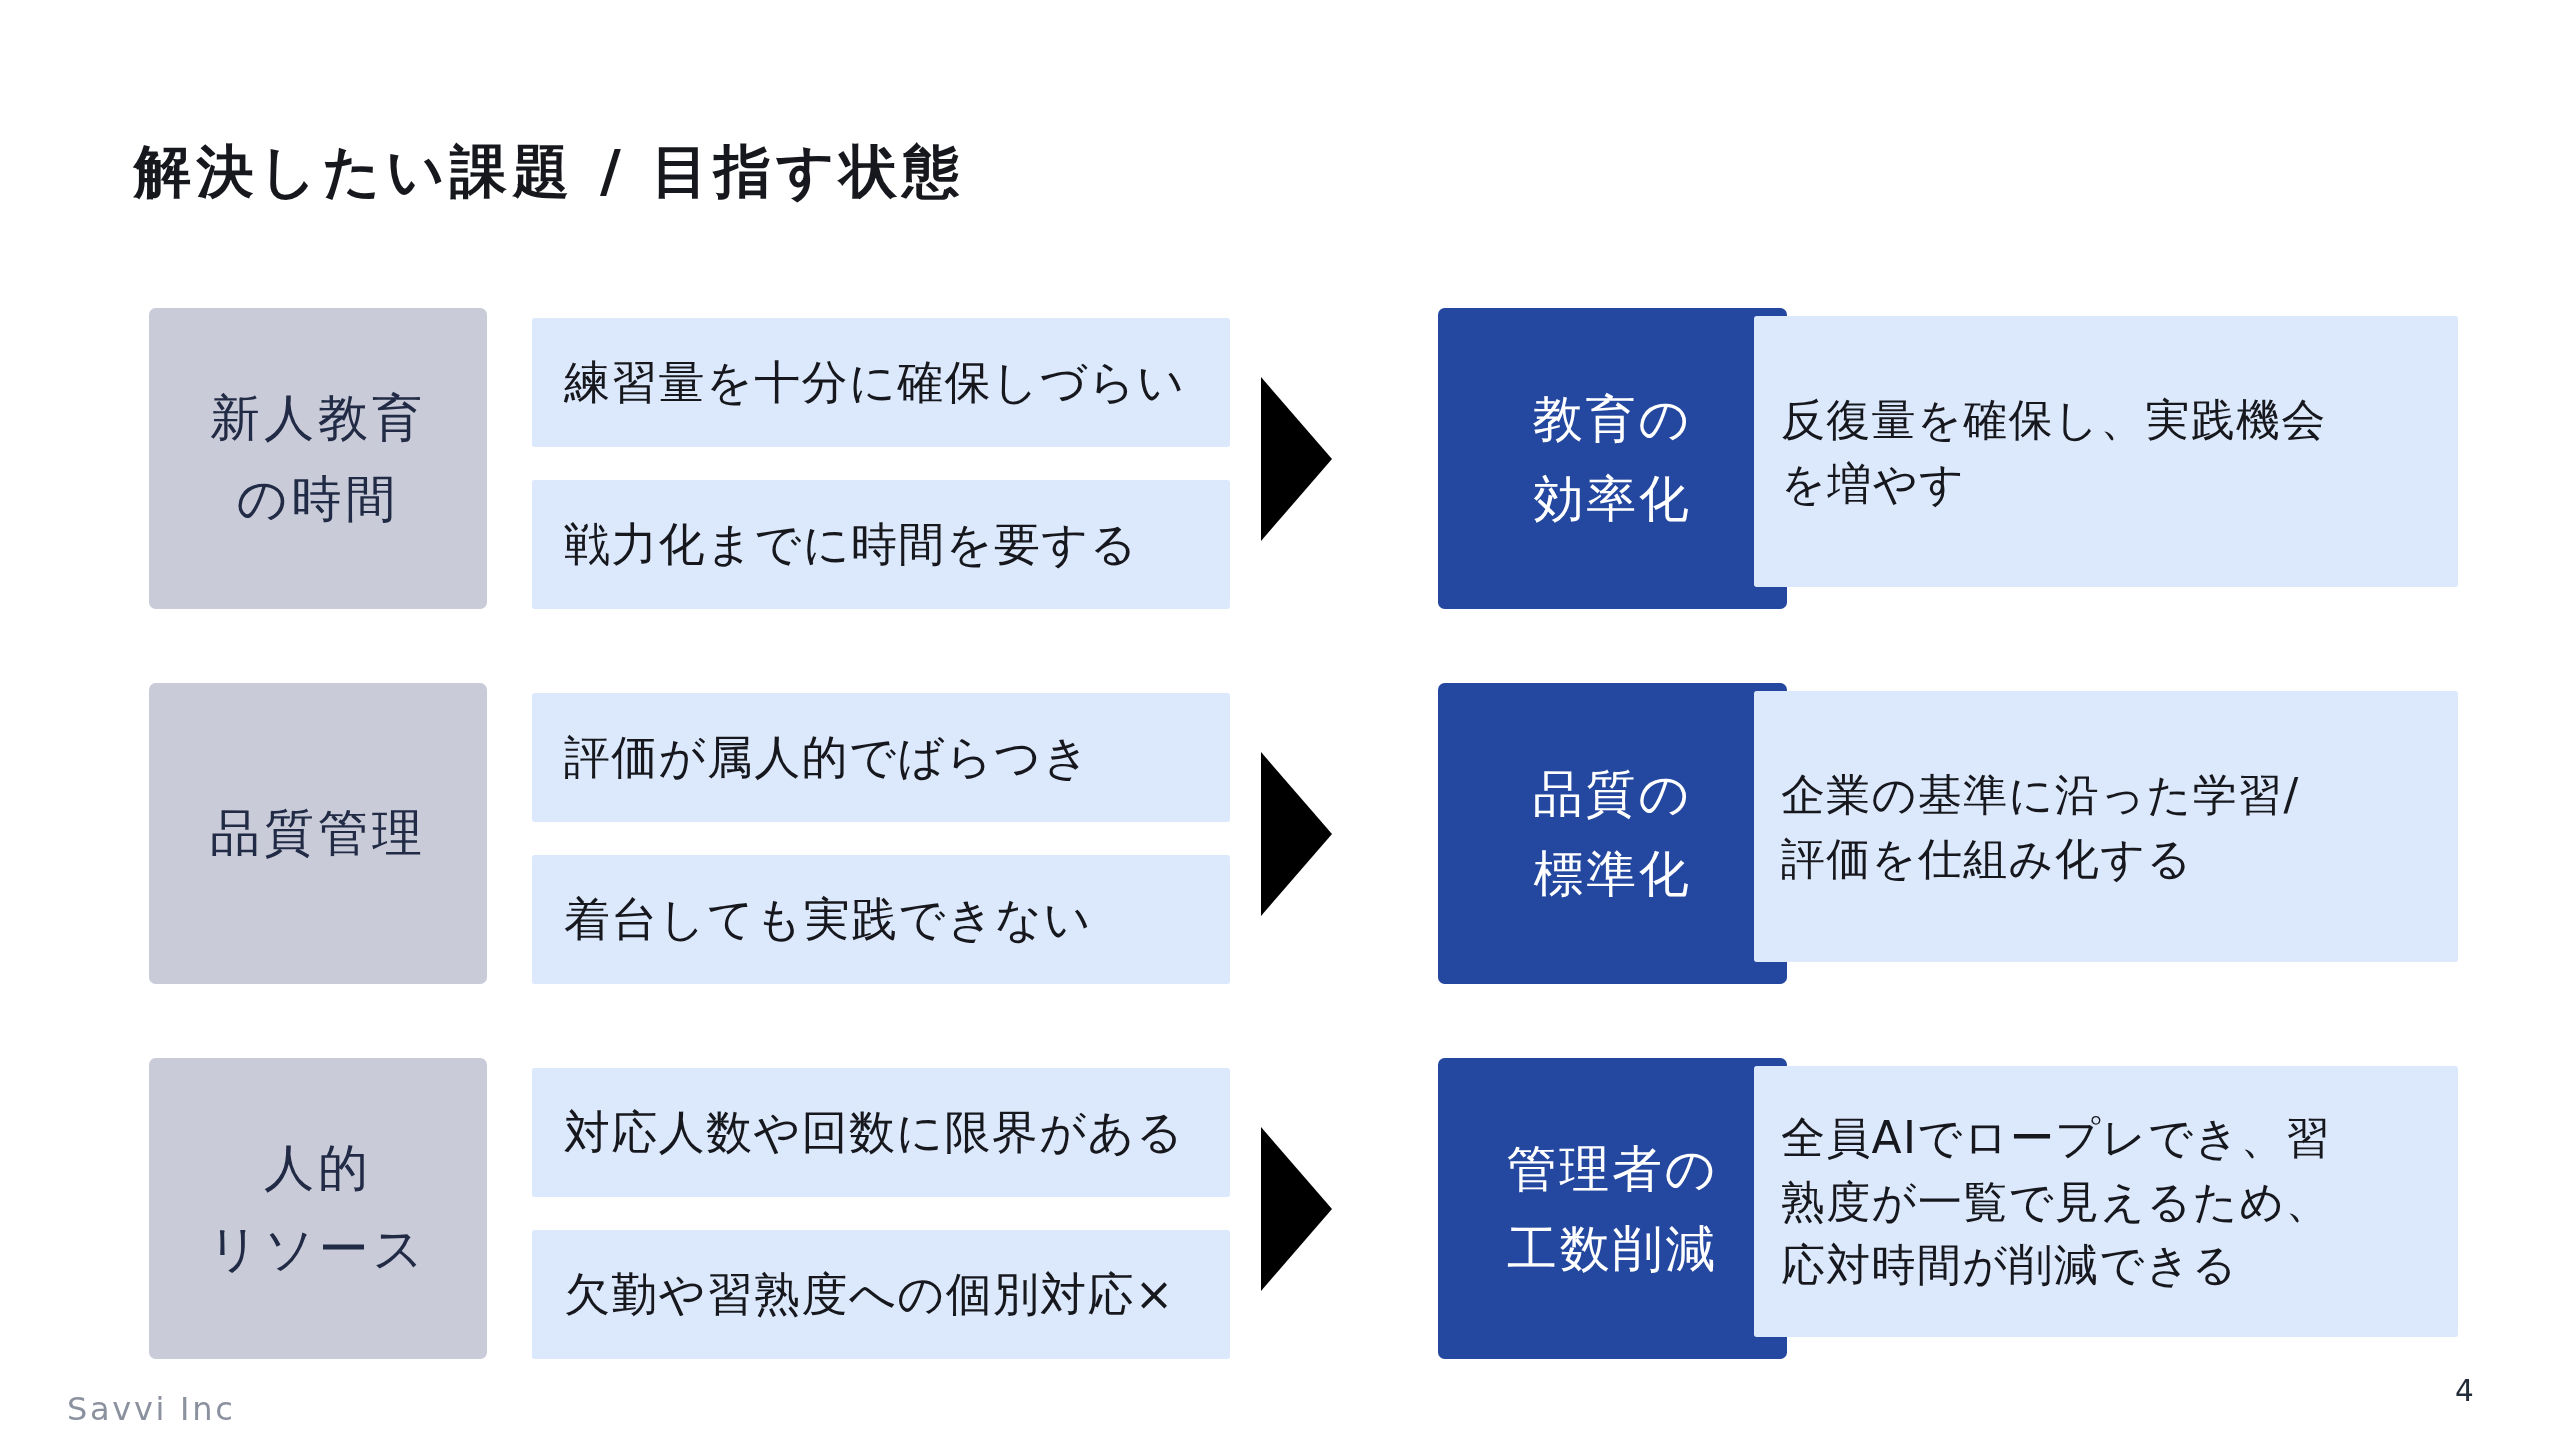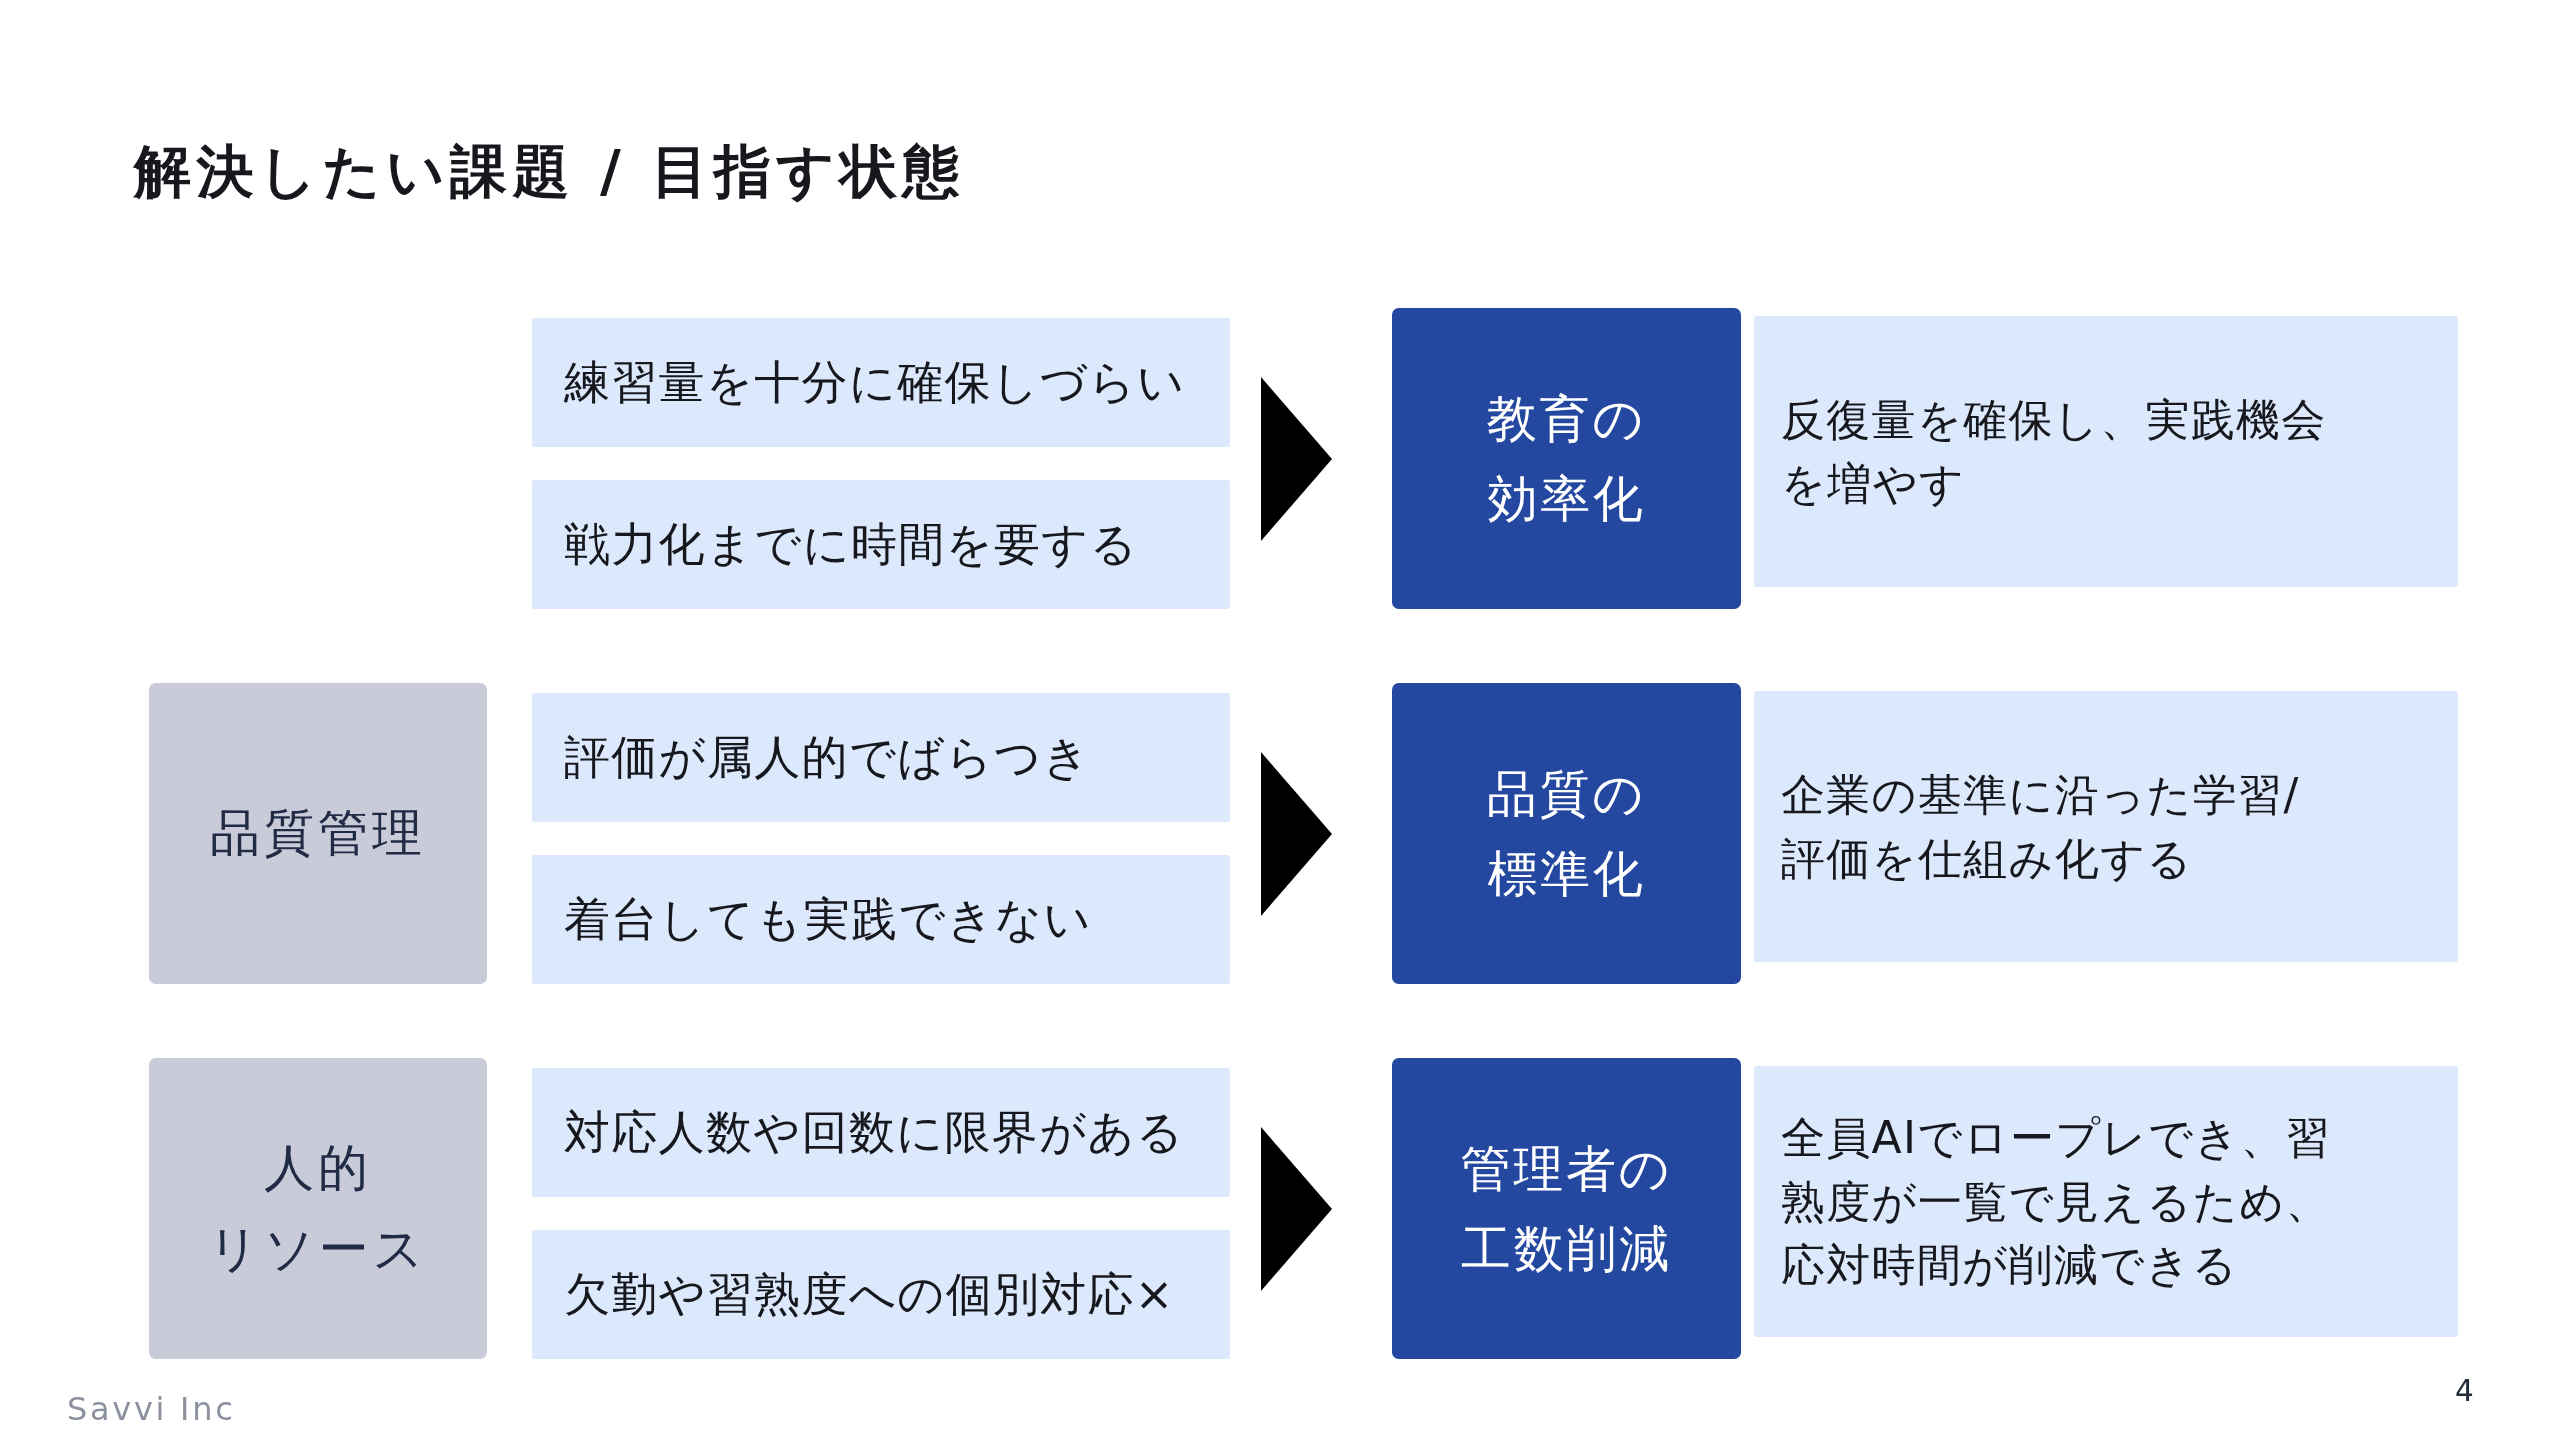--- a/index.html
+++ b/index.html
@@ -76,21 +76,21 @@
   .arrow{
     position:absolute;
     left:1261px;top:69px;
     width:0;height:0;
     border-top:82px solid transparent;
     border-bottom:82px solid transparent;
     border-left:71px solid var(--arrow-black);
   }
   .goal{
     position:absolute;
-    left:1392px;top:0;width:349px;height:301px;
+    left:1438px;top:0;width:349px;height:301px;
     background:var(--accent-blue);
     border-radius:6.7px;
     display:flex;align-items:center;justify-content:center;
     text-align:center;
   }
   .goal span{
     font-size:50px;
     font-weight:500;
     letter-spacing:2.7px;
     line-height:1.6;
@@ -127,20 +127,24 @@
   }
 </style>
 </head>
 <body>
 
 <div class="slide">
 
   <h1 class="title">解決したい課題 / 目指す状態</h1>
 
   <section class="row row-1">
+    <div class="cat">
+      <span>新人教育
+の時間</span>
+    </div>
     <div class="pbox p1">
       <span>練習量を十分に確保しづらい</span>
     </div>
     <div class="pbox p2">
       <span>戦力化までに時間を要する</span>
     </div>
     <div class="arrow"></div>
     <div class="goal">
       <span>教育の
 効率化</span>

